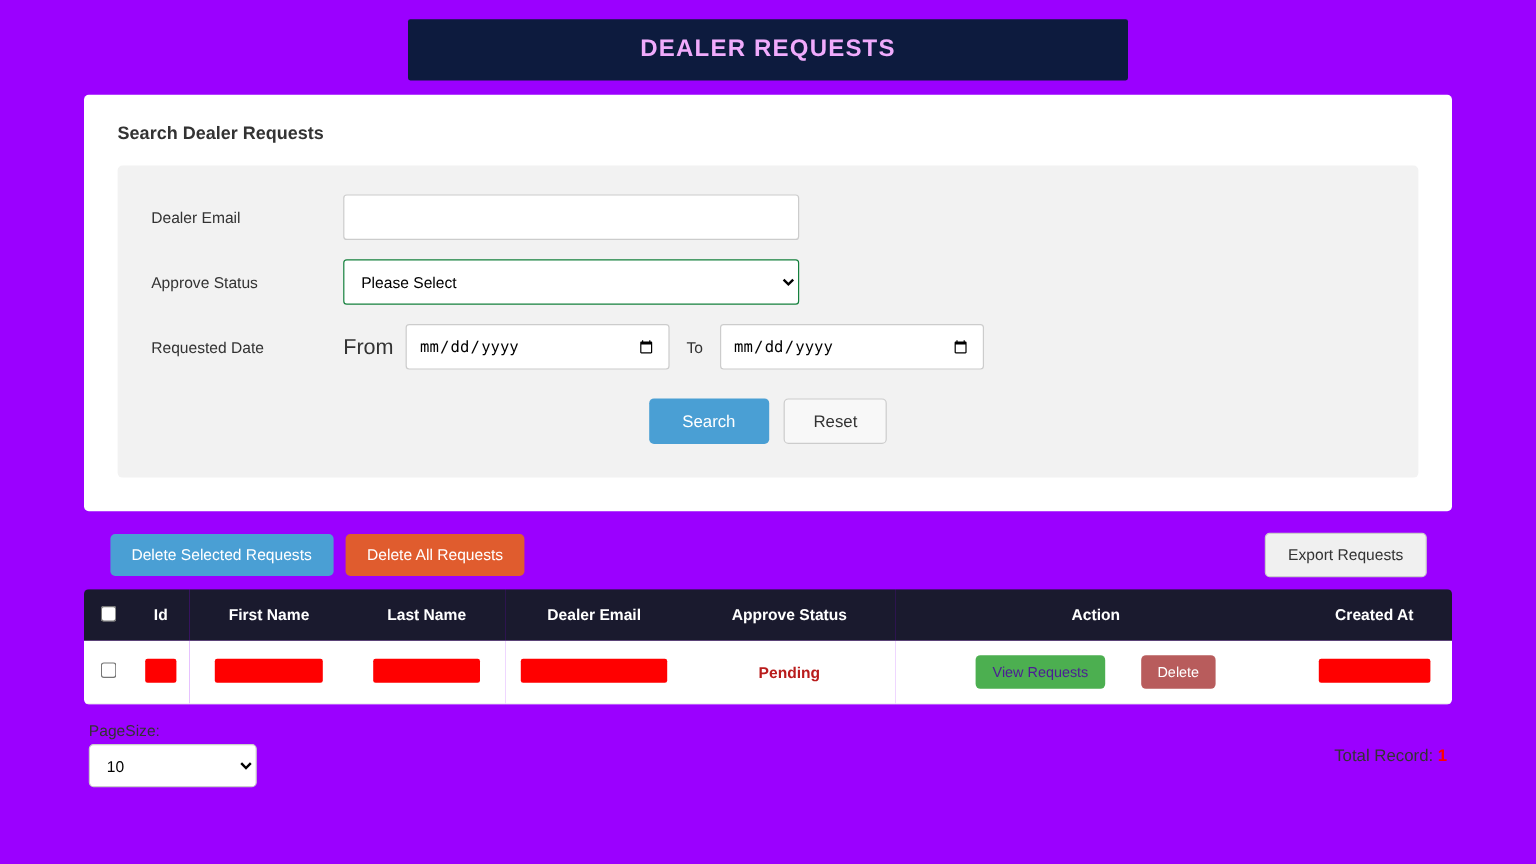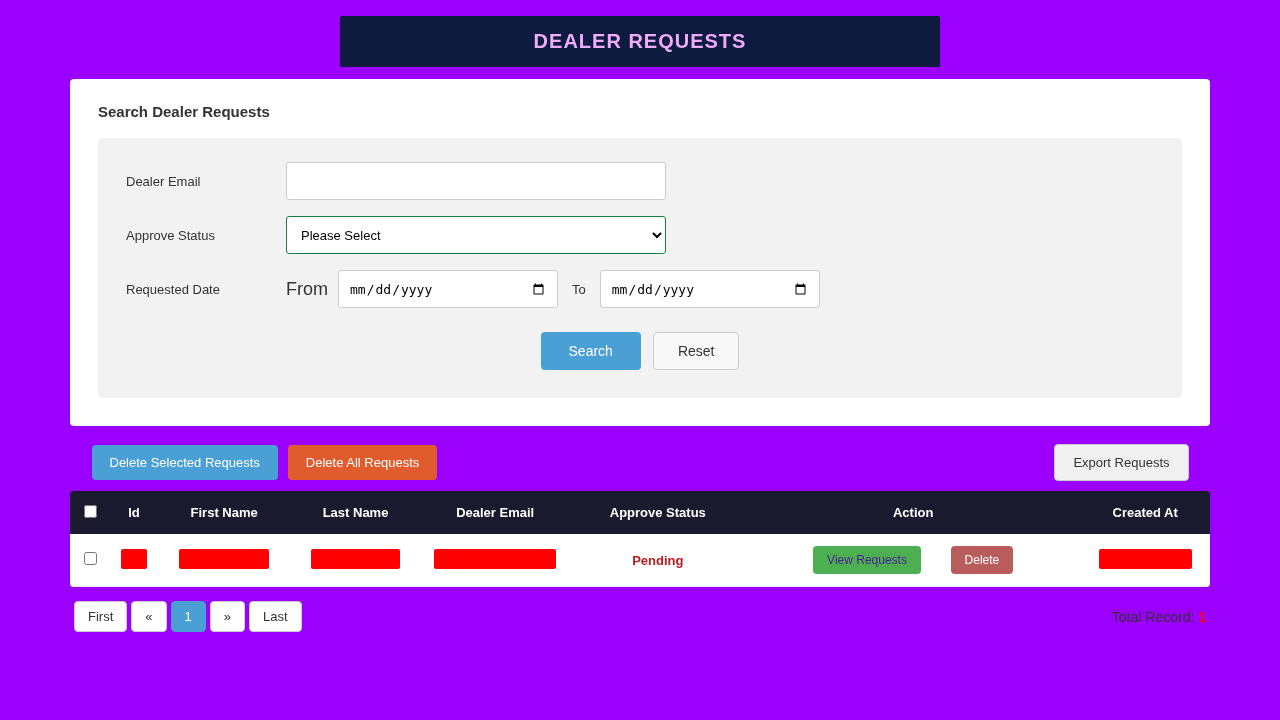--- a/index.html
+++ b/index.html
@@ -372,26 +372,28 @@
         </td>
         <td>
           <span class="red-bar" style="width:85%;"></span>
         </td>
       </tr>
     </tbody>
   </table>
 </div>
 
 <div class="pagination-bar">
-
-  <div class="pagination-nav">
-    <button class="page-btn">First</button>
-    <button class="page-btn">«</button>
-    <button class="page-btn active">1</button>
-    <button class="page-btn">»</button>
-    <button class="page-btn">Last</button>
+  <div class="pagesize-section">
+    <span class="pagesize-label">PageSize:</span>
+    <select class="pagesize-select">
+      <option>10</option>
+      <option>25</option>
+      <option>50</option>
+      <option>100</option>
+    </select>
   </div>
+
 
   <div>
     <span class="total-record">Total Record:</span>
     <span class="total-count">1</span>
   </div>
 </div>
 
 </body></html>

